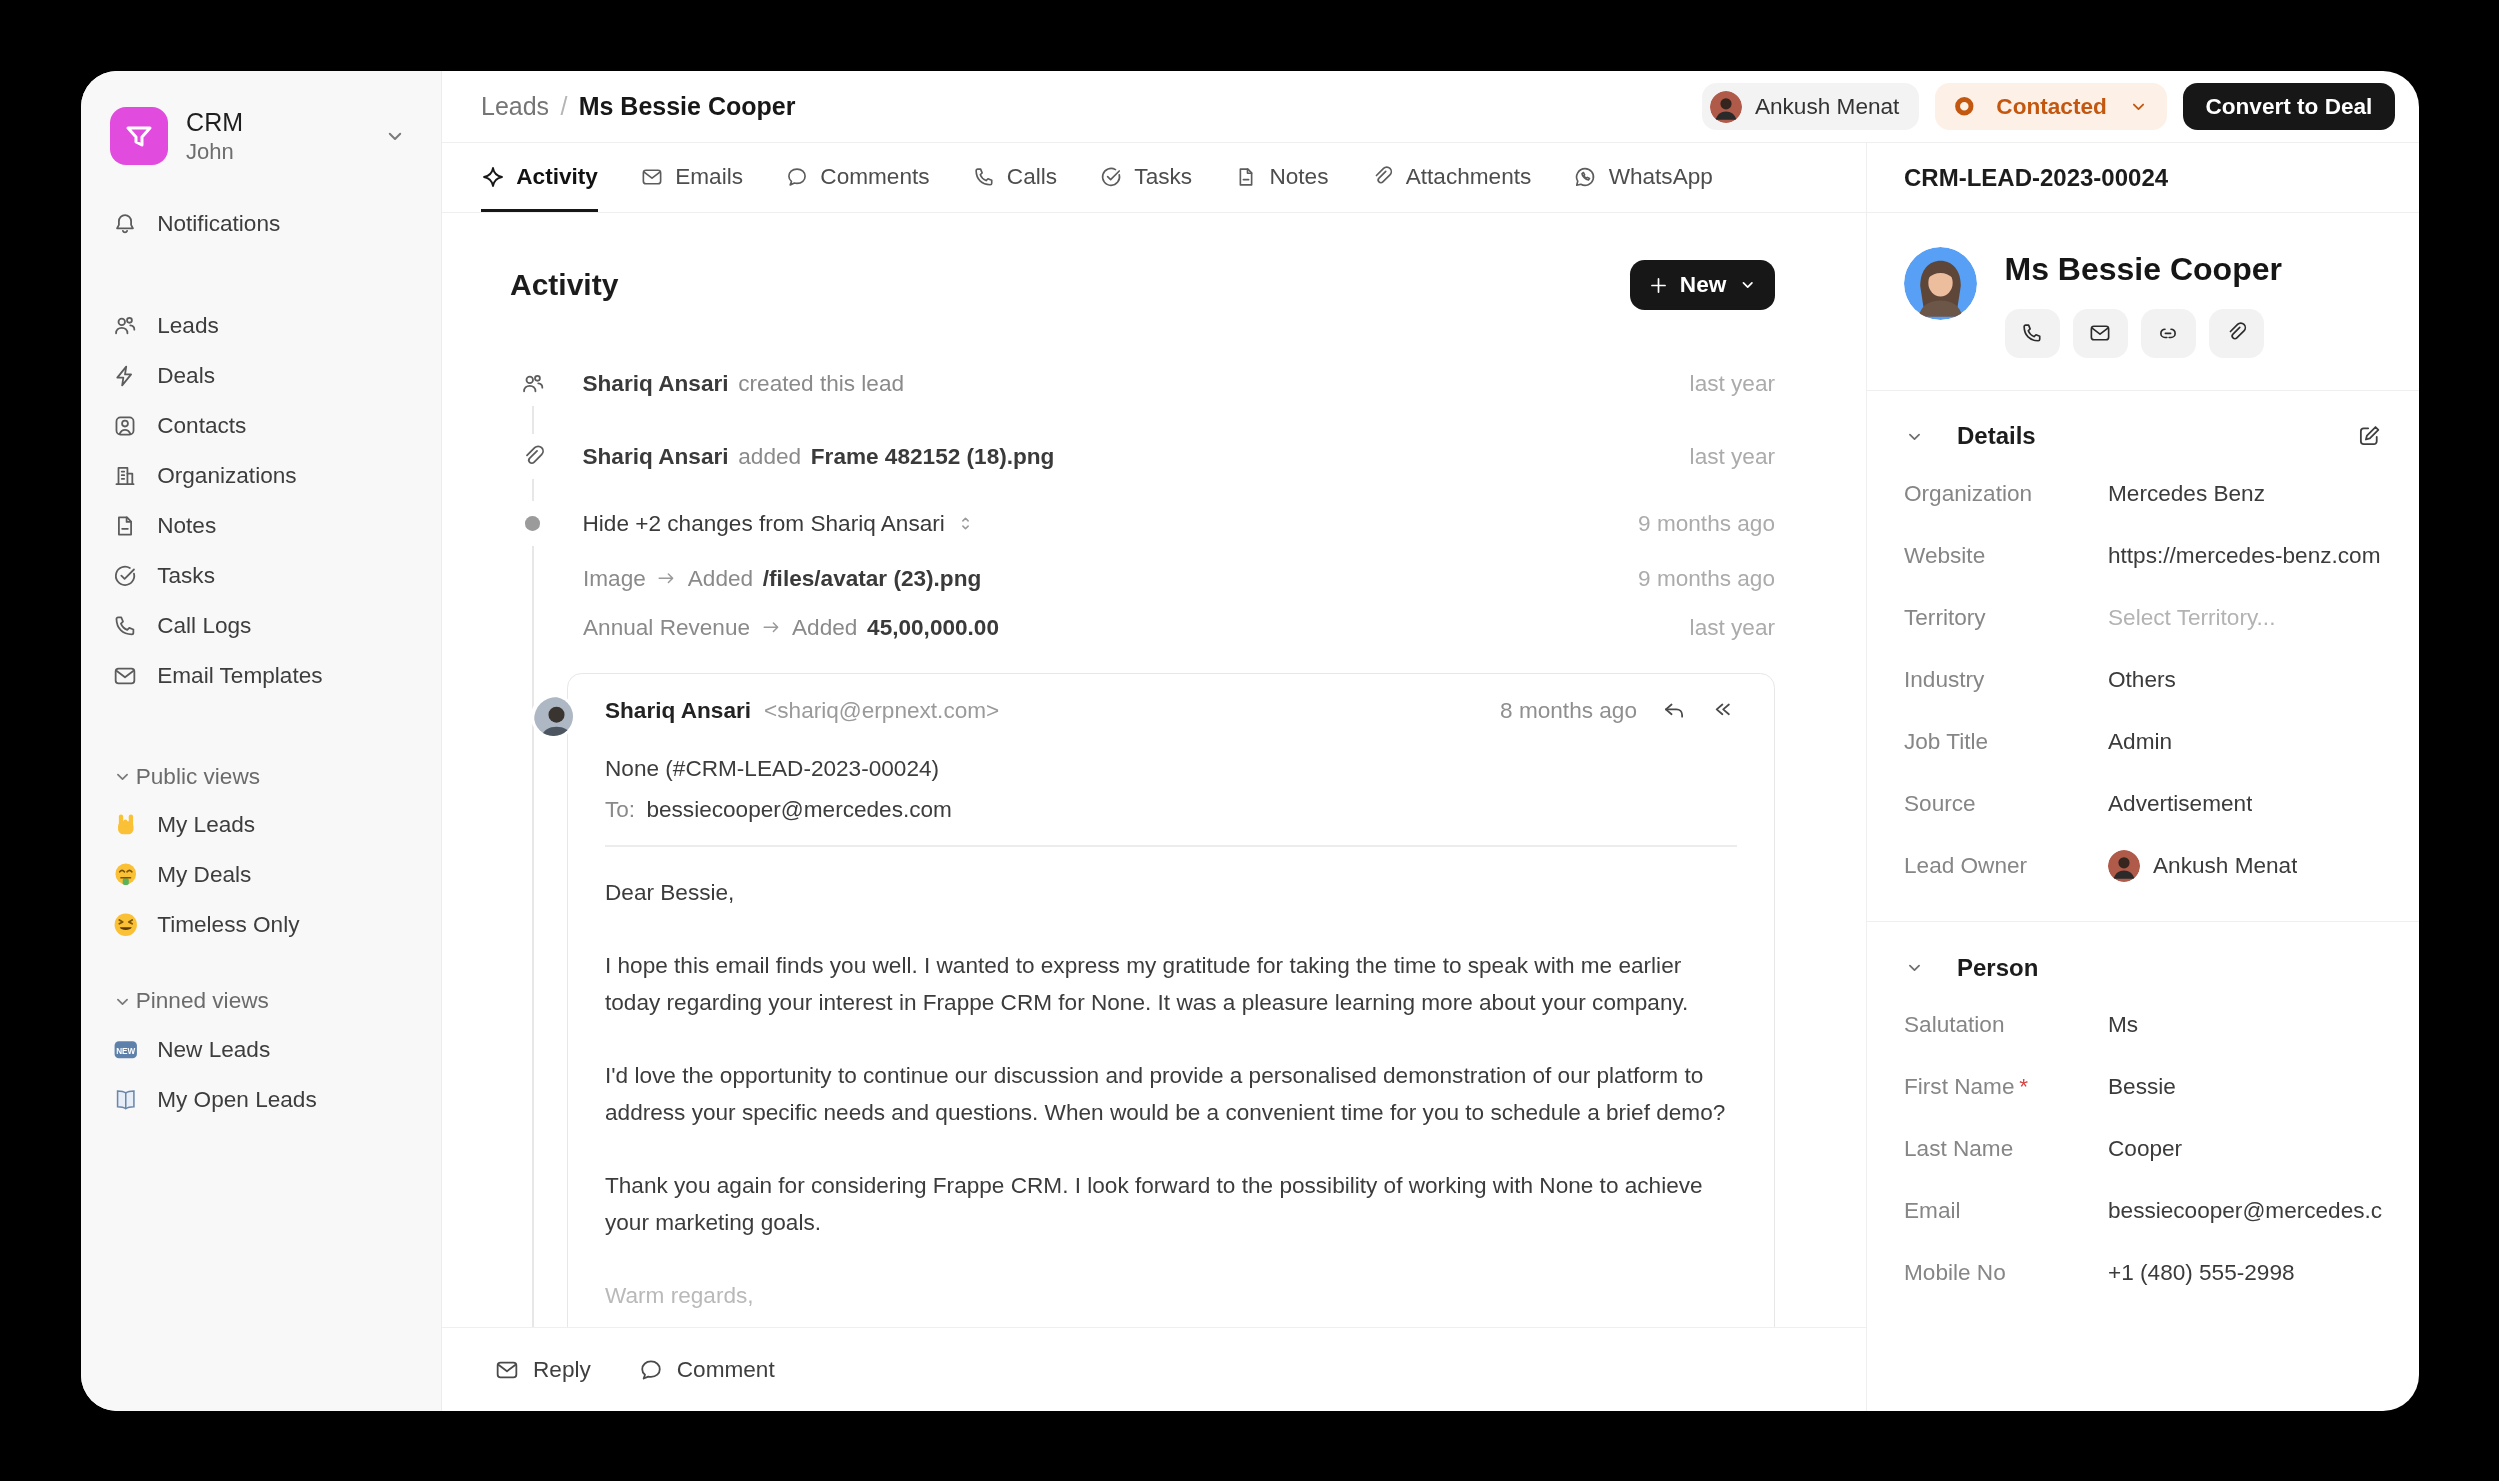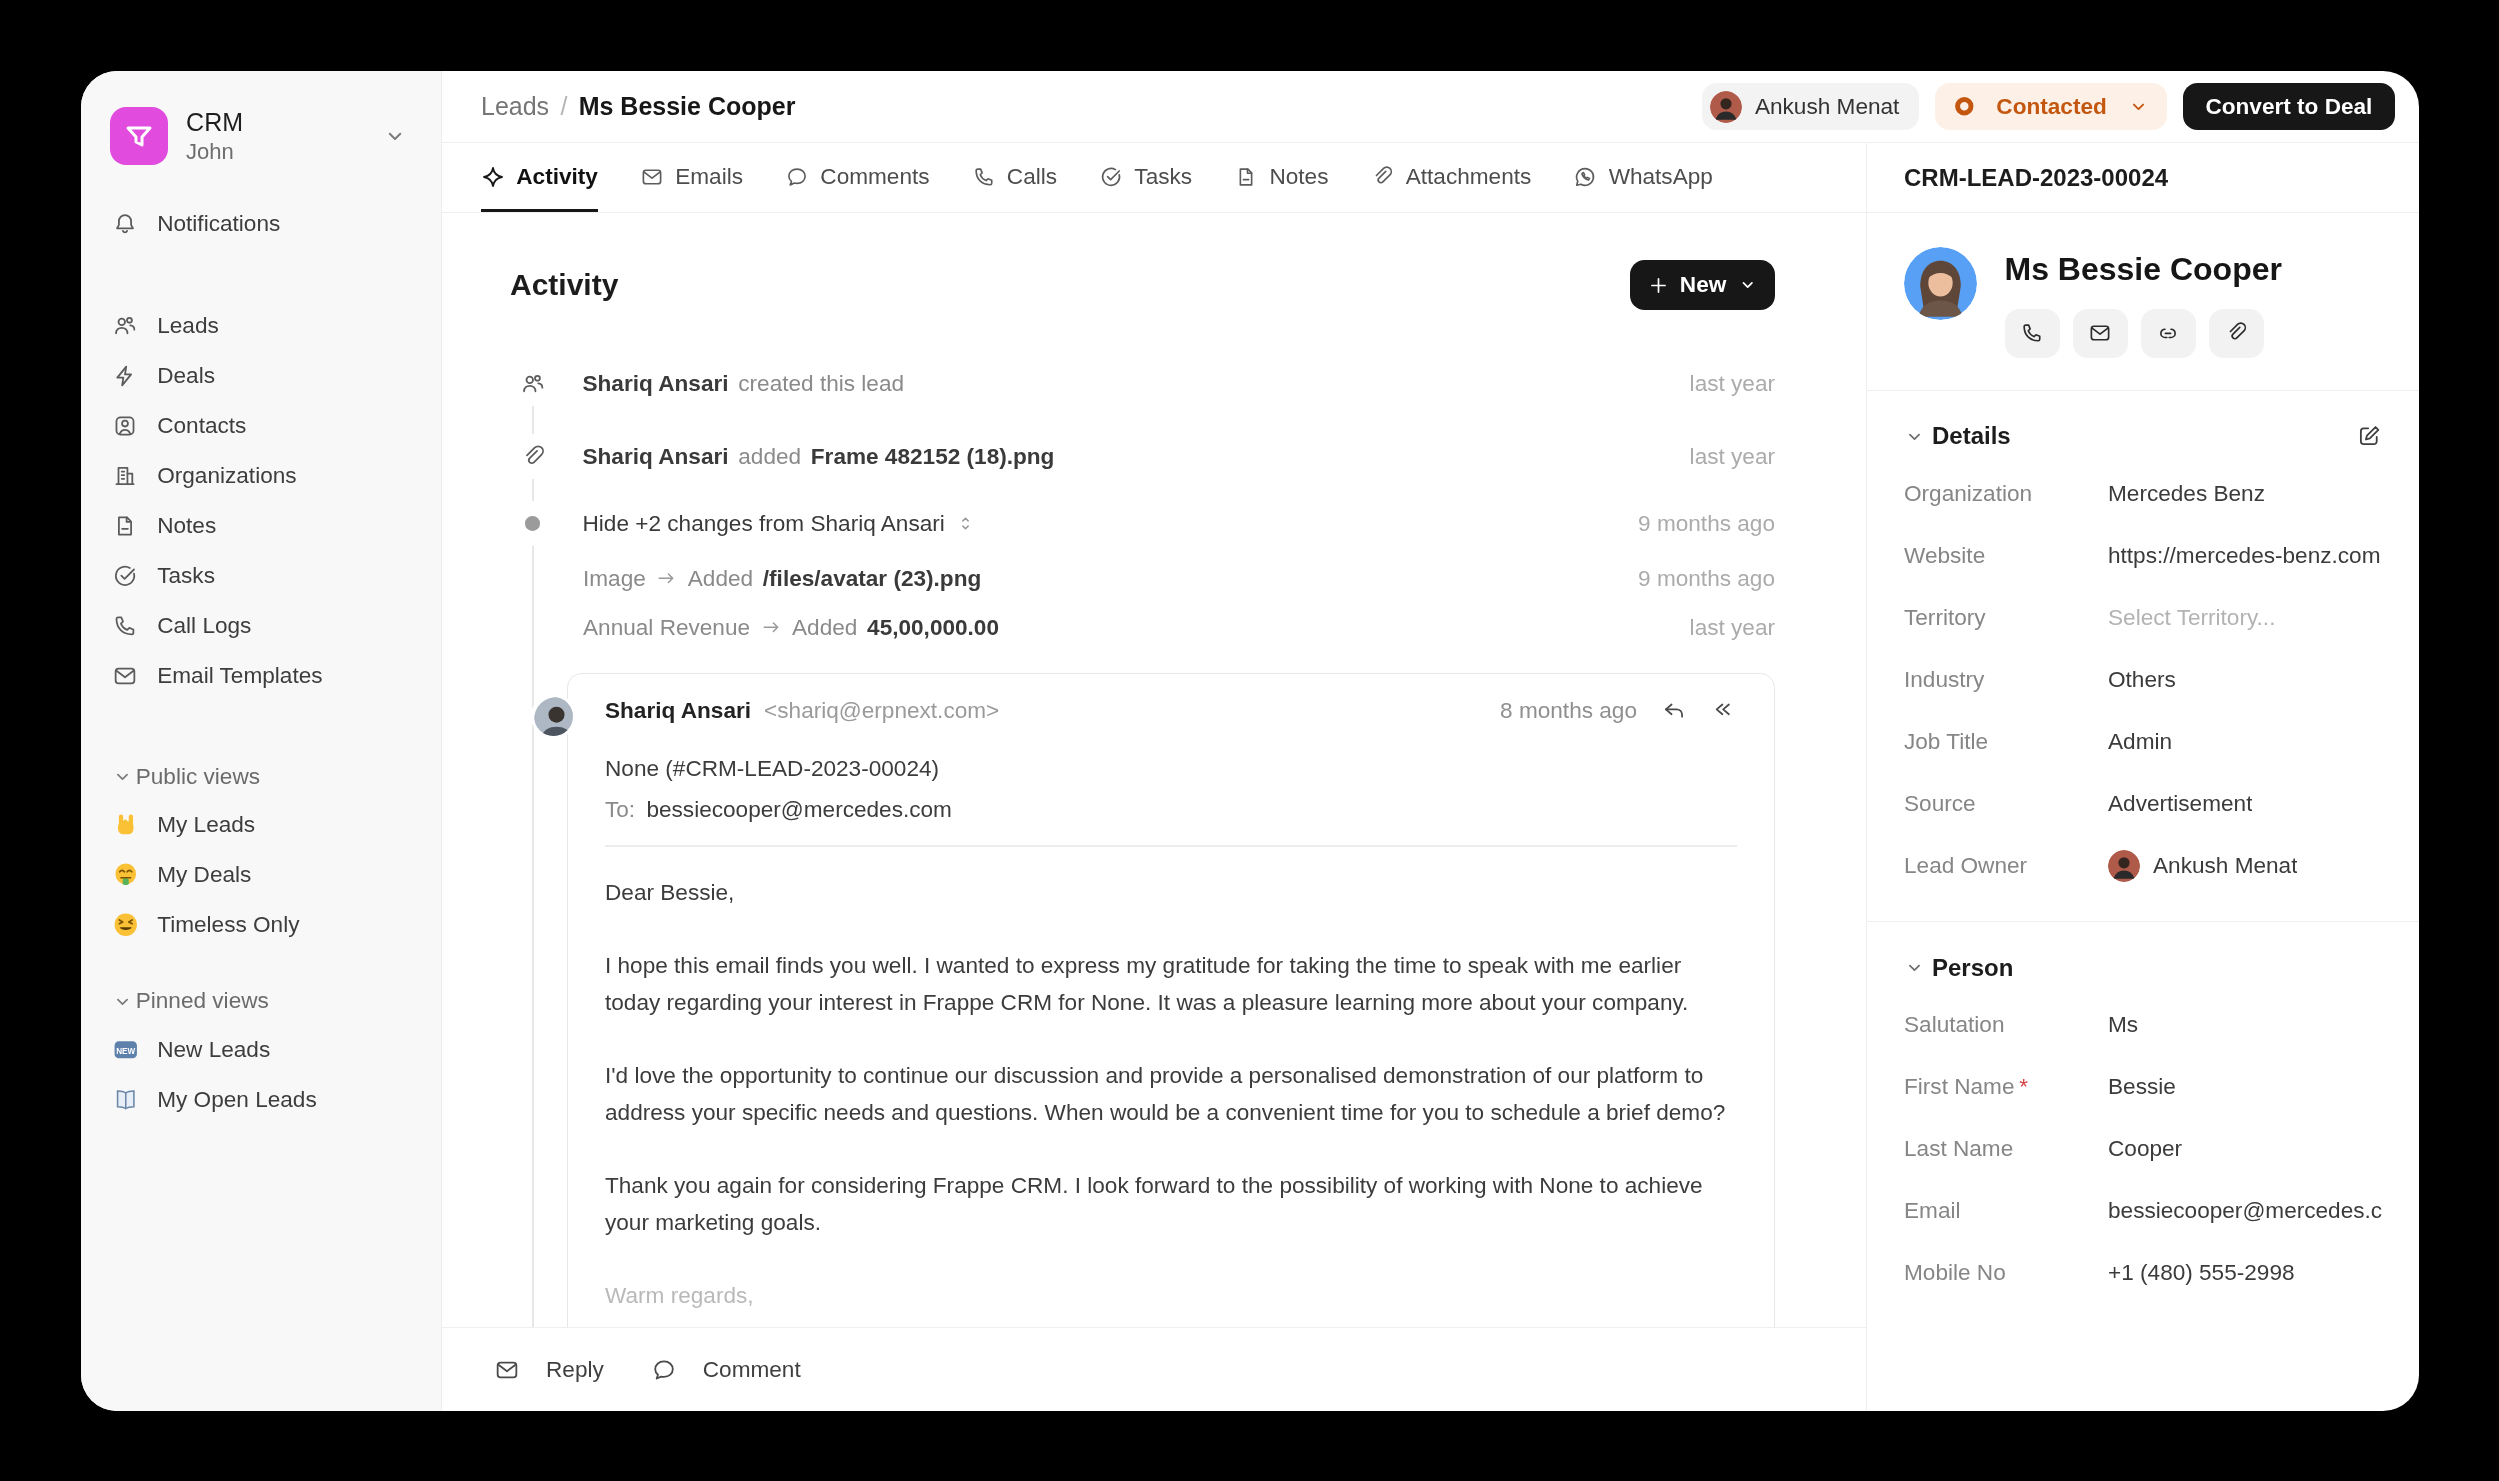--- a/index.html
+++ b/index.html
@@ -106,39 +106,39 @@
   .em-subject{font-size:22.6px;color:#3c3c3c;margin-top:32px}
   .em-to{font-size:22.6px;margin-top:14.6px;display:flex;gap:11.3px}
   .em-to-label{color:#8a8a8a}
   .em-to-val{color:#3c3c3c}
   .em-divider{height:1.6px;background:#ECECEC;margin:22.6px 0 27.5px}
   .em-body p{font-size:22.6px;line-height:37px;color:#3c3c3c;margin:0 0 36px;max-width:1148px}
   .em-body p.fade{color:#b9b9b9;margin-bottom:0}
 
   .reply-bar{height:84px;flex-shrink:0;border-top:1.6px solid #EFEFEF;display:flex;align-items:center;
              gap:47px;padding:0 52px;background:#fff}
-  .rb-item{display:flex;align-items:center;gap:26px;font-size:22.6px;color:#3f3f3f;font-weight:500;cursor:pointer}
+  .rb-item{display:flex;align-items:center;gap:13px;font-size:22.6px;color:#3f3f3f;font-weight:500;cursor:pointer}
   .rb-item .rb-ic{color:#4a4a4a}
 
   
   .panel{width:553px;flex-shrink:0;border-left:1.6px solid #EFEFEF;border-top:1.6px solid #EFEFEF;
          display:flex;flex-direction:column;min-height:0;overflow:hidden}
   .panel-head{height:70px;flex-shrink:0;display:flex;align-items:center;padding:0 37px;
               border-bottom:1.6px solid #EFEFEF;font-size:24px;font-weight:700;color:#1c1c1c}
   .lead-card{padding:34px 37px 32px;border-bottom:1.6px solid #EFEFEF;display:flex;gap:27.5px;flex-shrink:0}
   .lead-av{width:73px;height:73px;border-radius:50%;overflow:hidden;flex-shrink:0}
   .lead-col{min-width:0}
   .lead-name{font-size:32px;font-weight:700;color:#161616;line-height:39px;margin:3.2px 0 19.4px;white-space:nowrap}
   .quick-row{display:flex;gap:13px}
   .q-btn{width:55px;height:49px;border-radius:14.6px;background:#F2F2F2;display:flex;align-items:center;
          justify-content:center;color:#2b2b2b;cursor:pointer}
 
   .section{padding:19.4px 37px 24px;flex-shrink:0}
   .section.bordered{border-bottom:1.6px solid #EFEFEF}
-  .sec-head{display:flex;align-items:center;gap:7px;height:53px;font-size:24px;font-weight:700;color:#1c1c1c}
+  .sec-head{display:flex;align-items:center;gap:32px;height:53px;font-size:24px;font-weight:700;color:#1c1c1c}
   .sec-head .sec-chev{color:#6e6e6e}
   .sec-edit{margin-left:auto;color:#3f3f3f;cursor:pointer}
   .field{display:flex;align-items:center;min-height:62px}
   .f-label{width:204px;flex-shrink:0;font-size:22.6px;color:#868686;white-space:nowrap}
   .f-req{color:#D64545;margin-left:4.9px}
   .f-value{font-size:22.6px;color:#3b3b3b;white-space:nowrap;overflow:hidden;min-width:0;display:flex;
            align-items:center;gap:13px;cursor:default}
   .f-value.placeholder{color:#b3b3b3}
   .owner-av{width:32px;height:32px;border-radius:50%;overflow:hidden;flex-shrink:0}
 </style>

